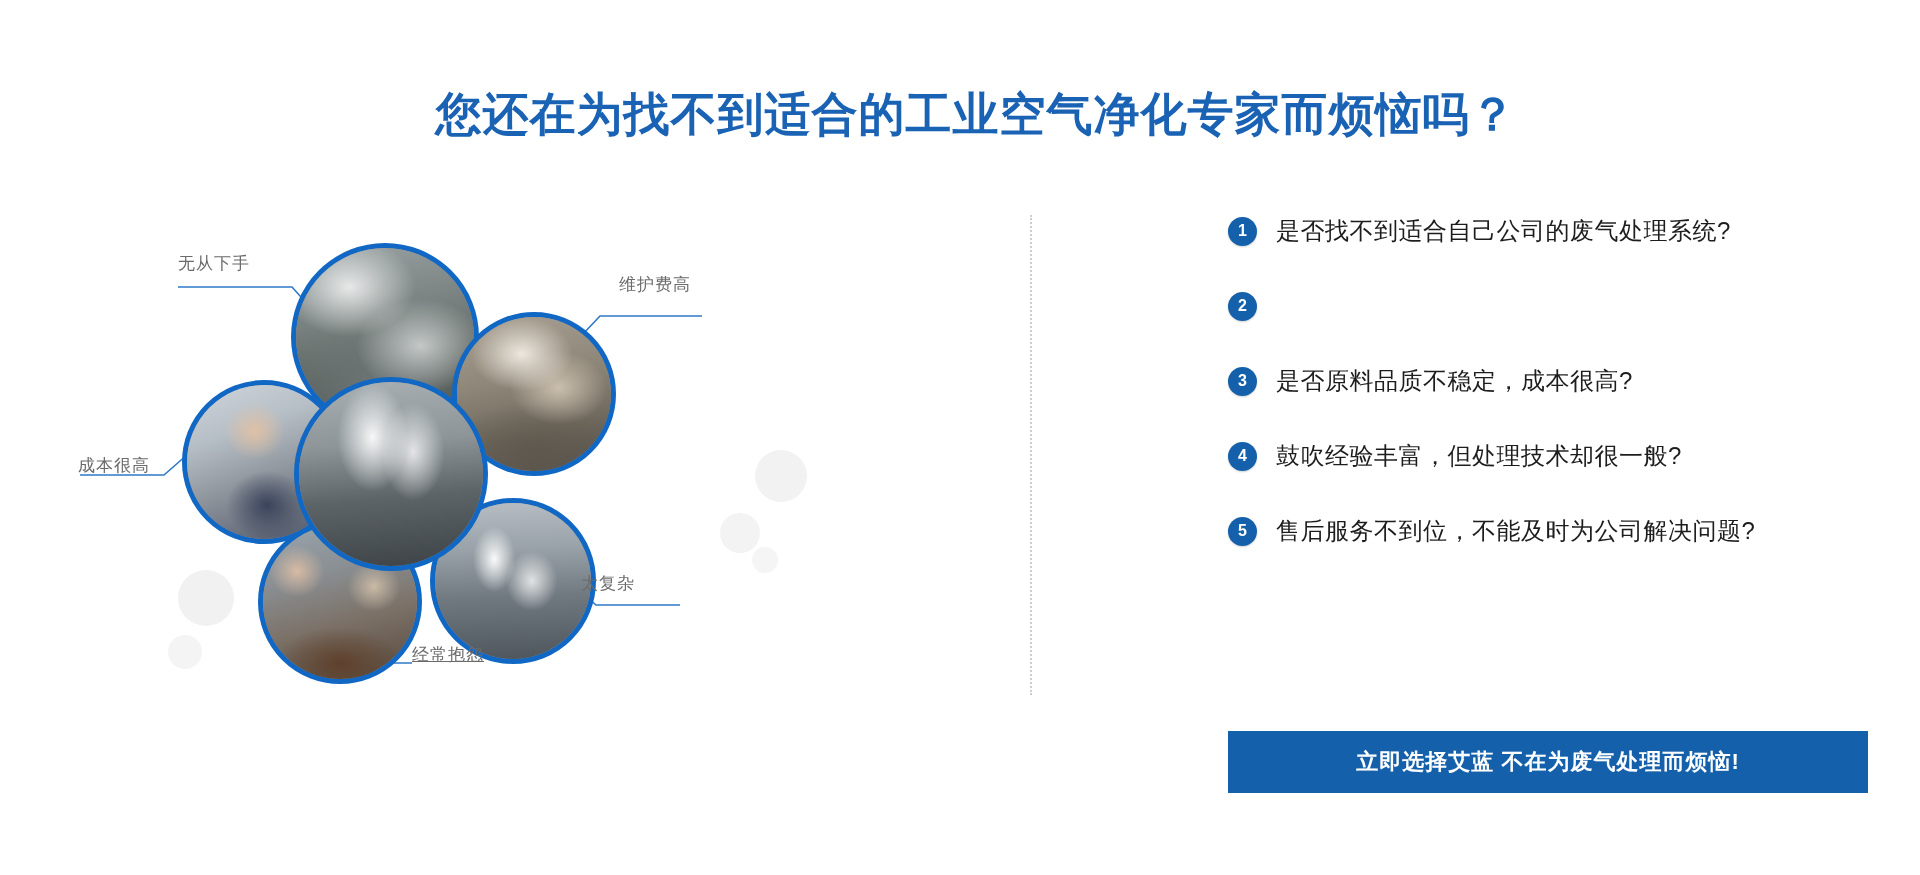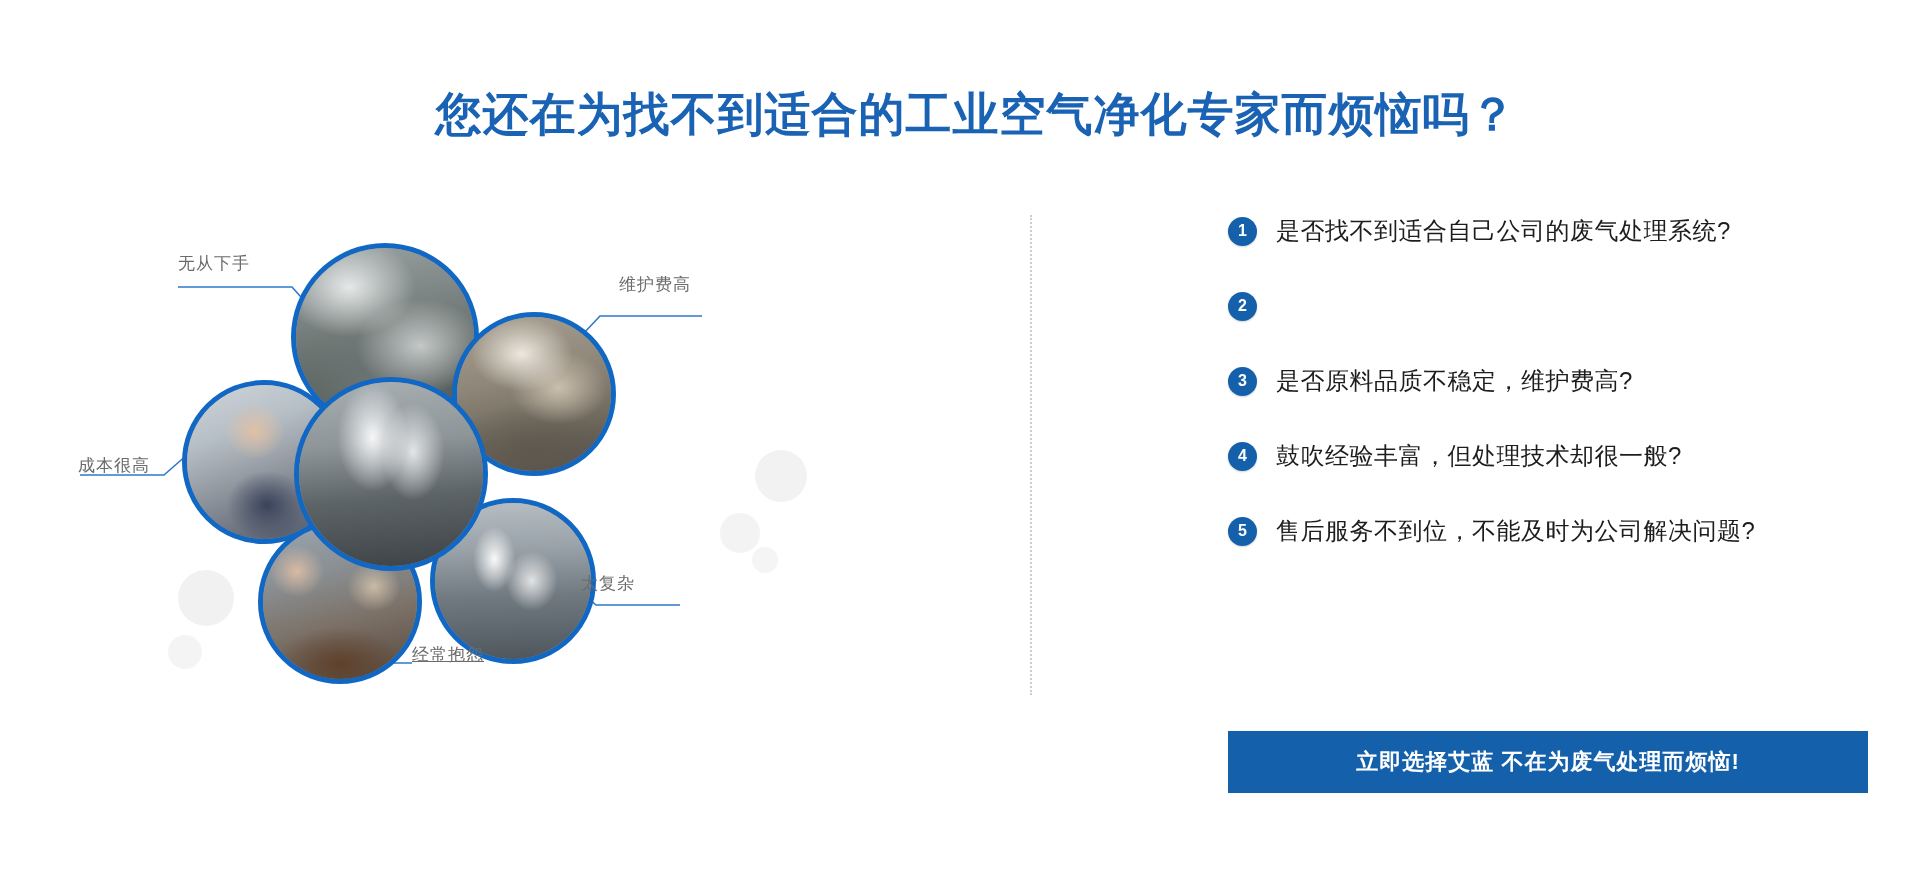--- a/index.html
+++ b/index.html
@@ -289,21 +289,21 @@
       <div class="num-badge">1</div>
       <div class="item-text">是否找不到适合自己公司的废气处理系统?</div>
     </div>
 
     <div class="list-item">
       <div class="num-badge">2</div>
     </div>
 
     <div class="list-item">
       <div class="num-badge">3</div>
-      <div class="item-text">是否原料品质不稳定，维护费高?</div>
+      <div class="item-text">是否原料品质不稳定，成本很高?</div>
     </div>
 
     <div class="list-item">
       <div class="num-badge">4</div>
       <div class="item-text">鼓吹经验丰富，但处理技术却很一般?</div>
     </div>
 
     <div class="list-item">
       <div class="num-badge">5</div>
       <div class="item-text">售后服务不到位，不能及时为公司解决问题?</div>

